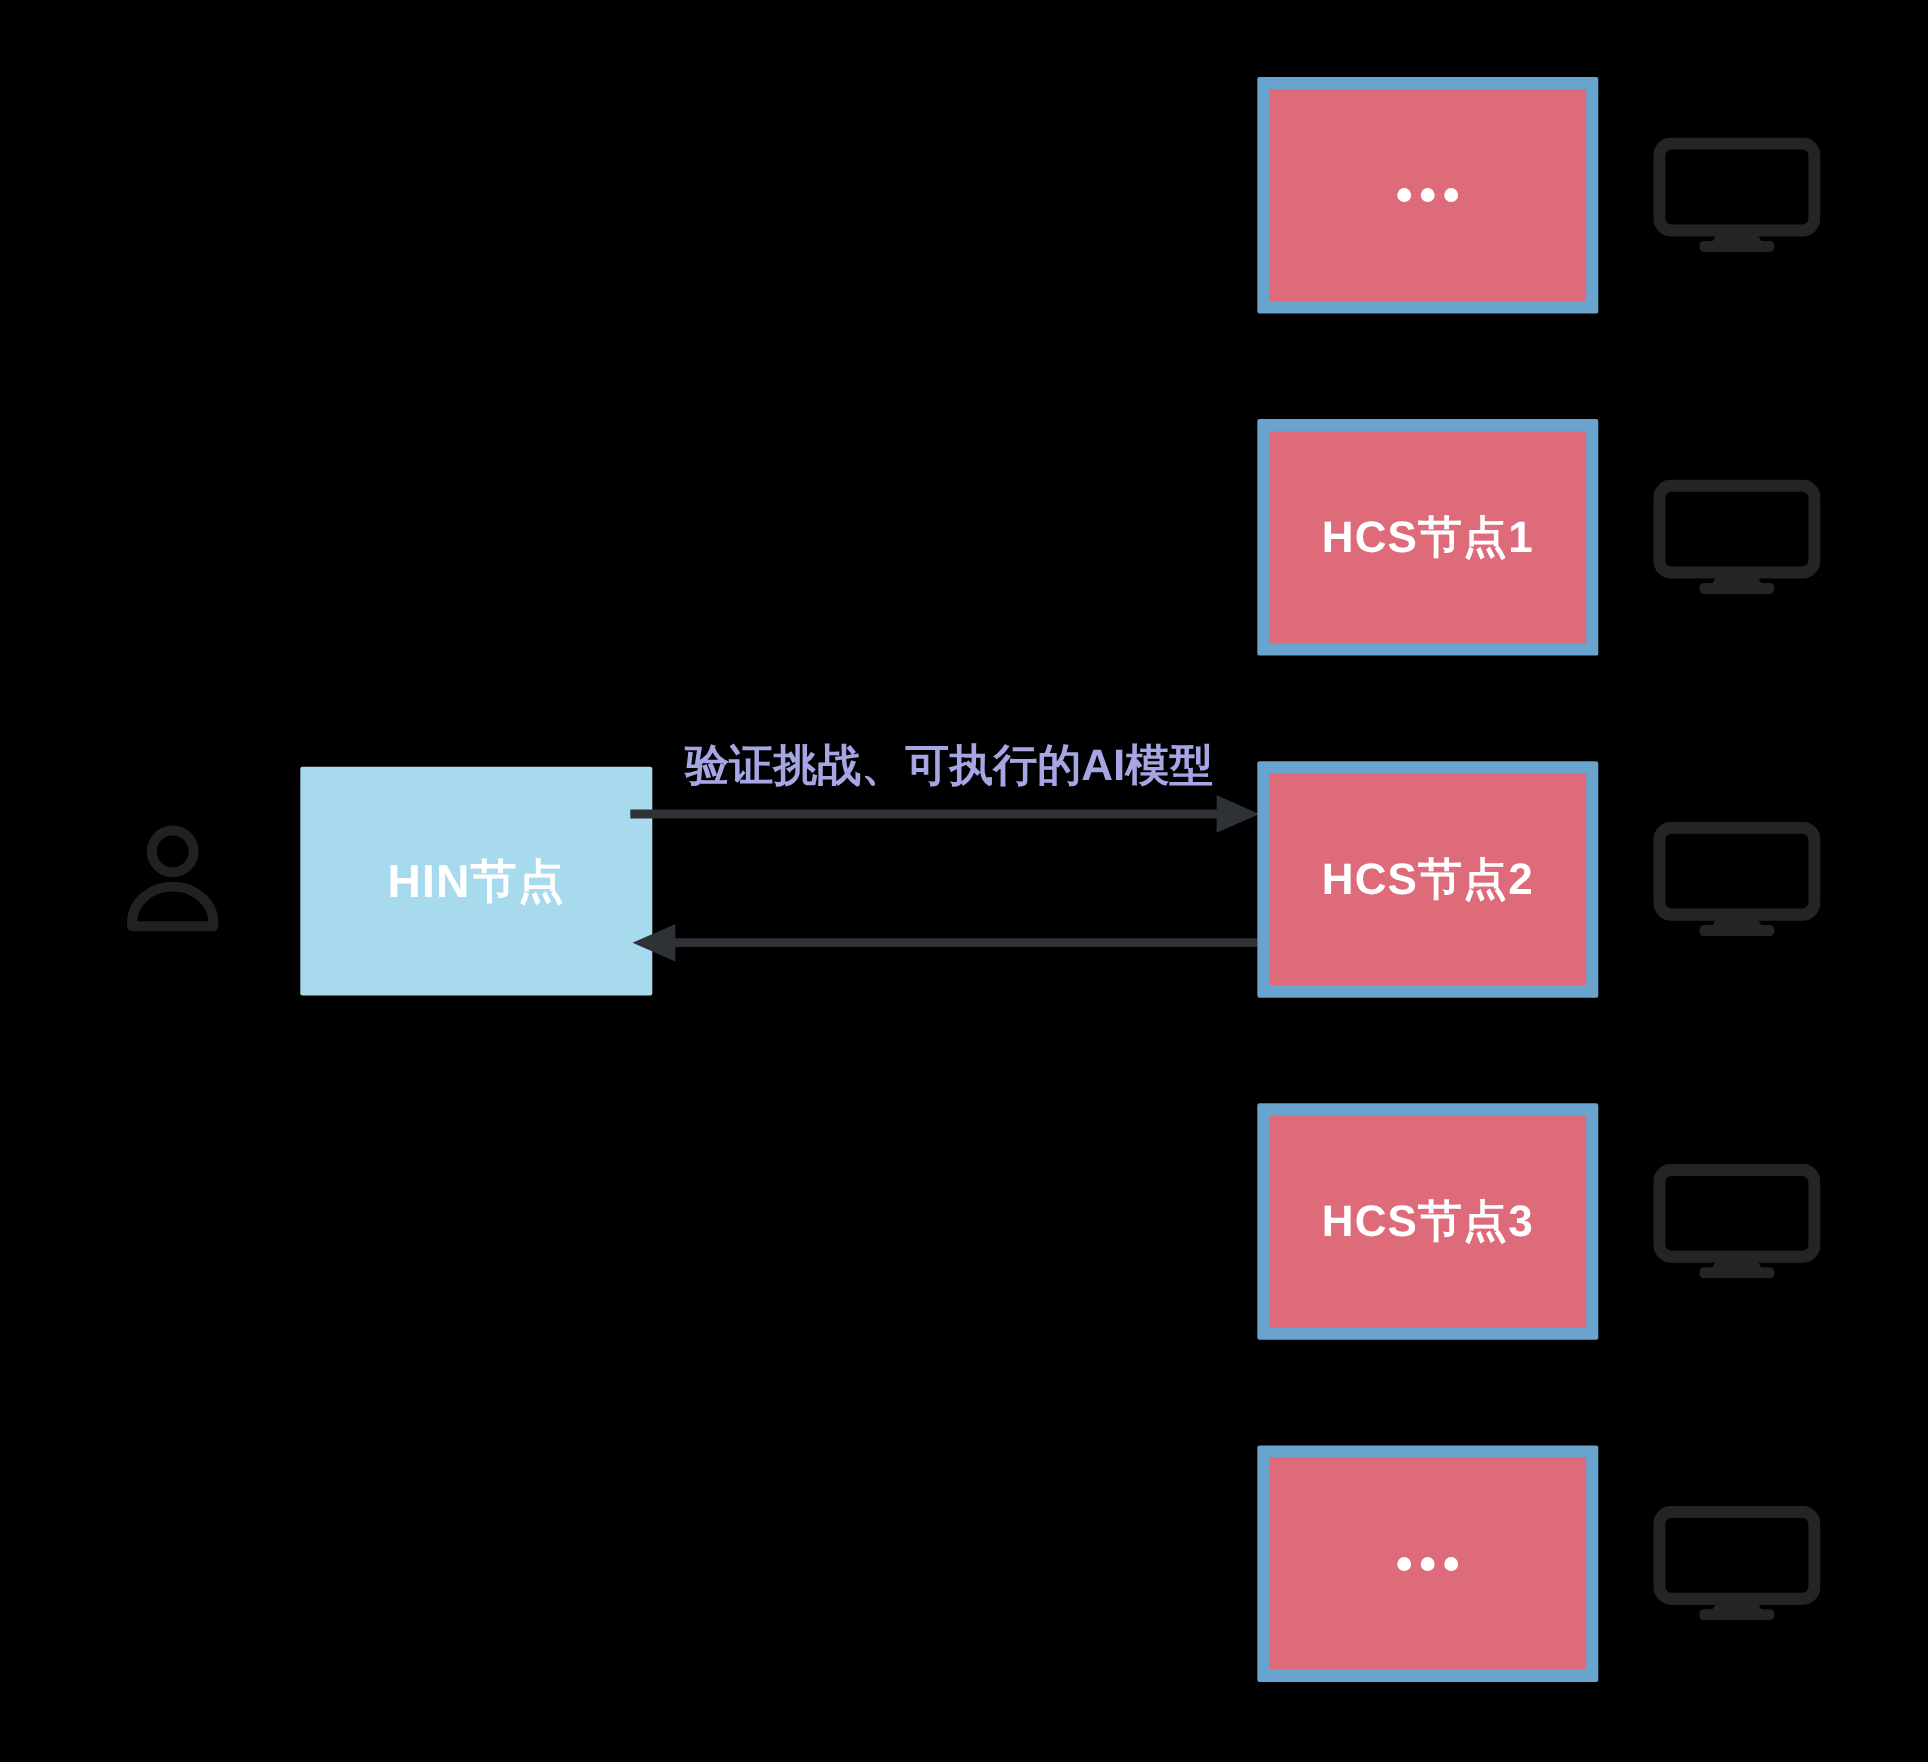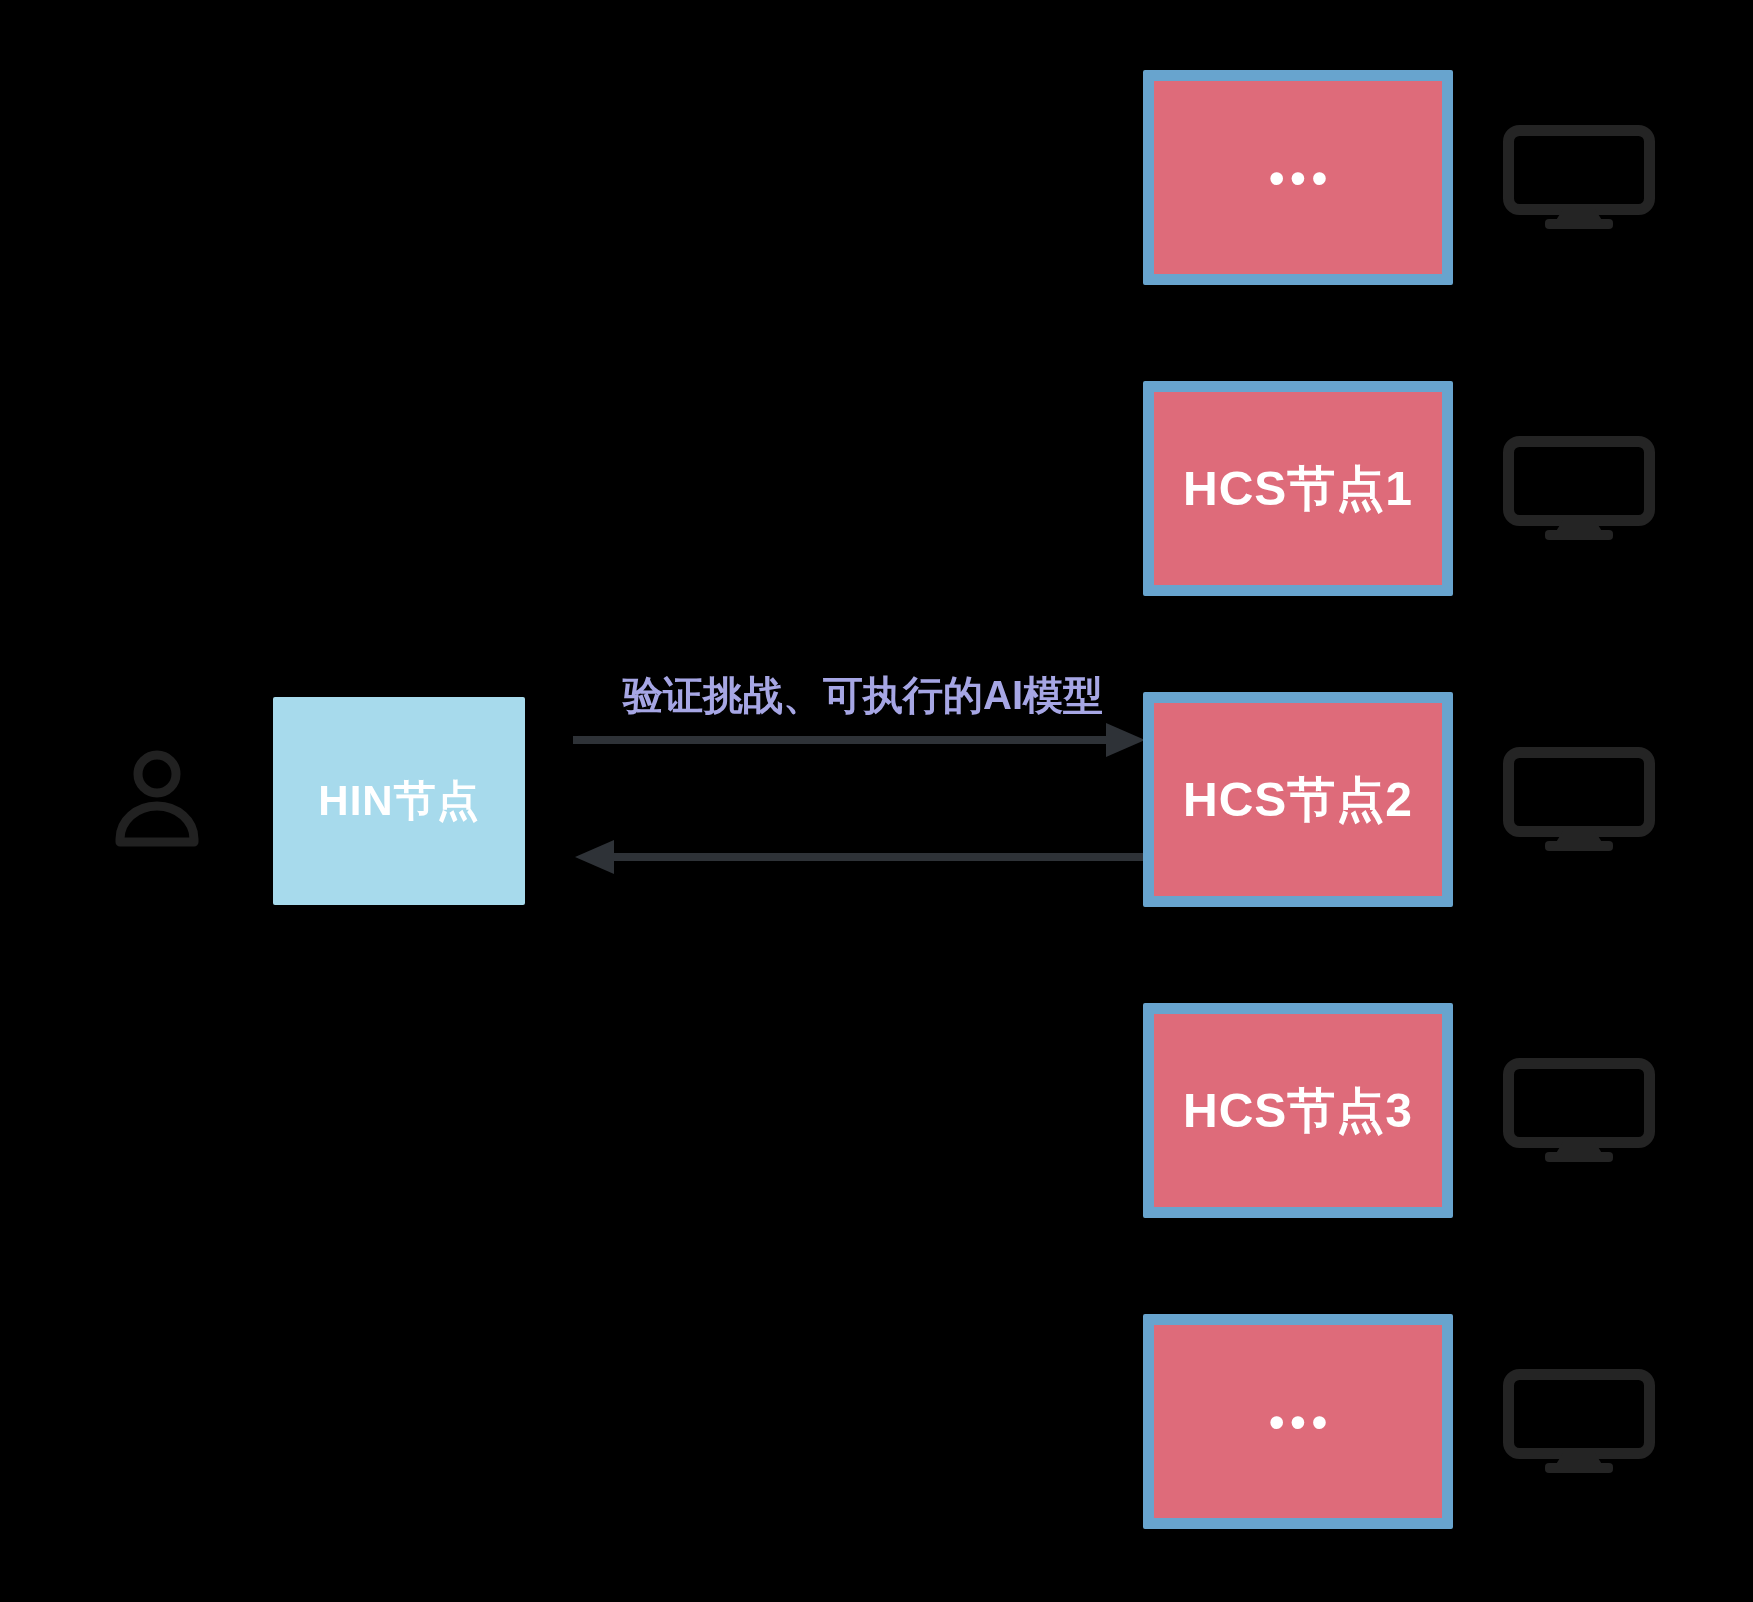--- a/index.html
+++ b/index.html
@@ -17,41 +17,41 @@
   .canvas{
     position:relative;
     width:1753px;height:1602px;
     background:var(--bg);
     overflow:hidden;
     font-family:"Liberation Sans","DejaVu Sans",sans-serif;
     font-weight:bold;
   }
   .person-icon{position:absolute;left:108px;top:747px;width:100px;height:100px;}
   .hin-box{
-    position:absolute;left:273px;top:697px;width:252px;height:208px;
+    position:absolute;left:273px;top:697px;width:320px;height:208px;
     background:var(--hin-fill);
     display:flex;align-items:center;justify-content:center;
     border-radius:2px;
   }
   .hin-box span{color:var(--box-text);font-size:42px;letter-spacing:1px;}
   .arrow-layer{position:absolute;left:0;top:0;width:1753px;height:1602px;}
   .flow-label{
     position:absolute;width:900px;text-align:center;
     color:var(--label-text);font-size:40px;white-space:nowrap;
   }
   .flow-label.top{left:413px;top:668px;}
   .flow-label.bottom{left:410px;top:889px;}
   .hcs-box{
     position:absolute;left:1143px;width:288px;height:193px;
     background:var(--node-fill);
     border:11px solid var(--node-border);
     display:flex;align-items:center;justify-content:center;
     border-radius:2px;
   }
-  .hcs-box .lbl{color:var(--box-text);font-size:48px;letter-spacing:1px;}
+  .hcs-box .lbl{color:var(--box-text);font-size:40px;letter-spacing:1px;}
   .hcs-box.ellipsis .lbl{font-size:44px;letter-spacing:6px;text-indent:6px;}
   .monitor-icon{position:absolute;left:1503px;width:152px;height:104px;}
 </style>
 </head>
 <body>
 
 <div class="canvas">
 
   <svg class="person-icon" viewBox="0 0 100 100">
     <circle cx="49" cy="27" r="19" fill="none" stroke="#212121" stroke-width="9"></circle>

